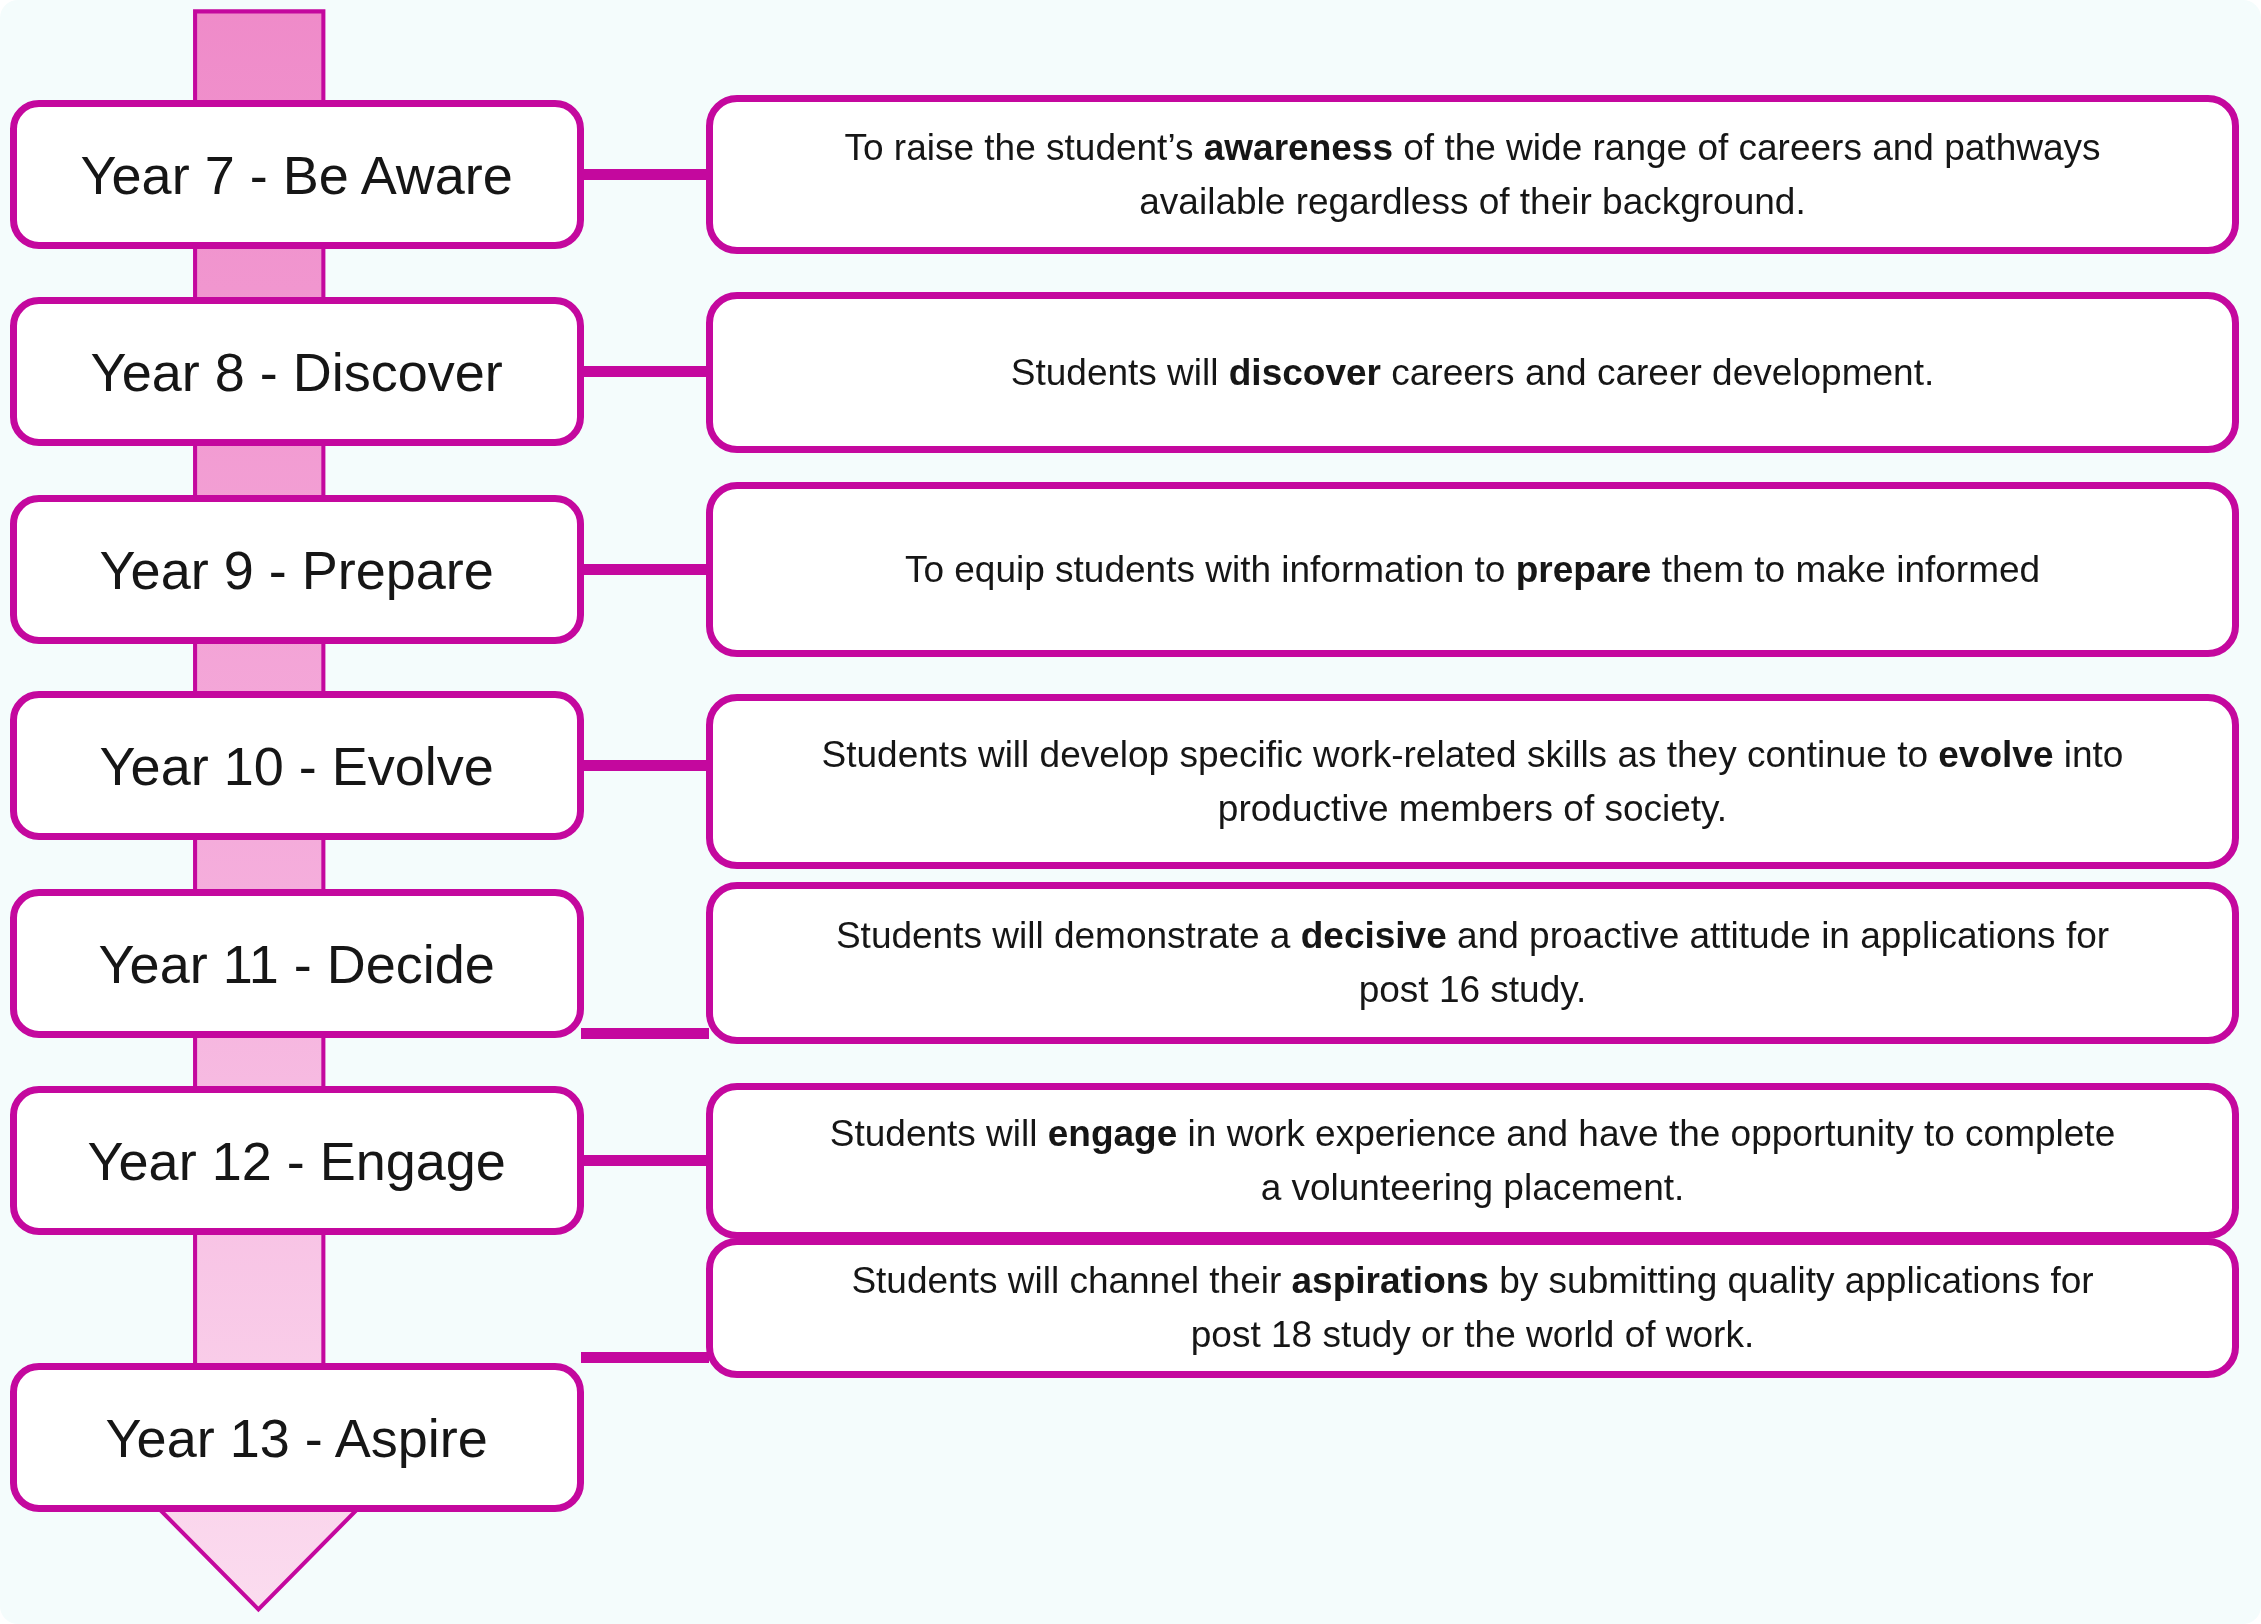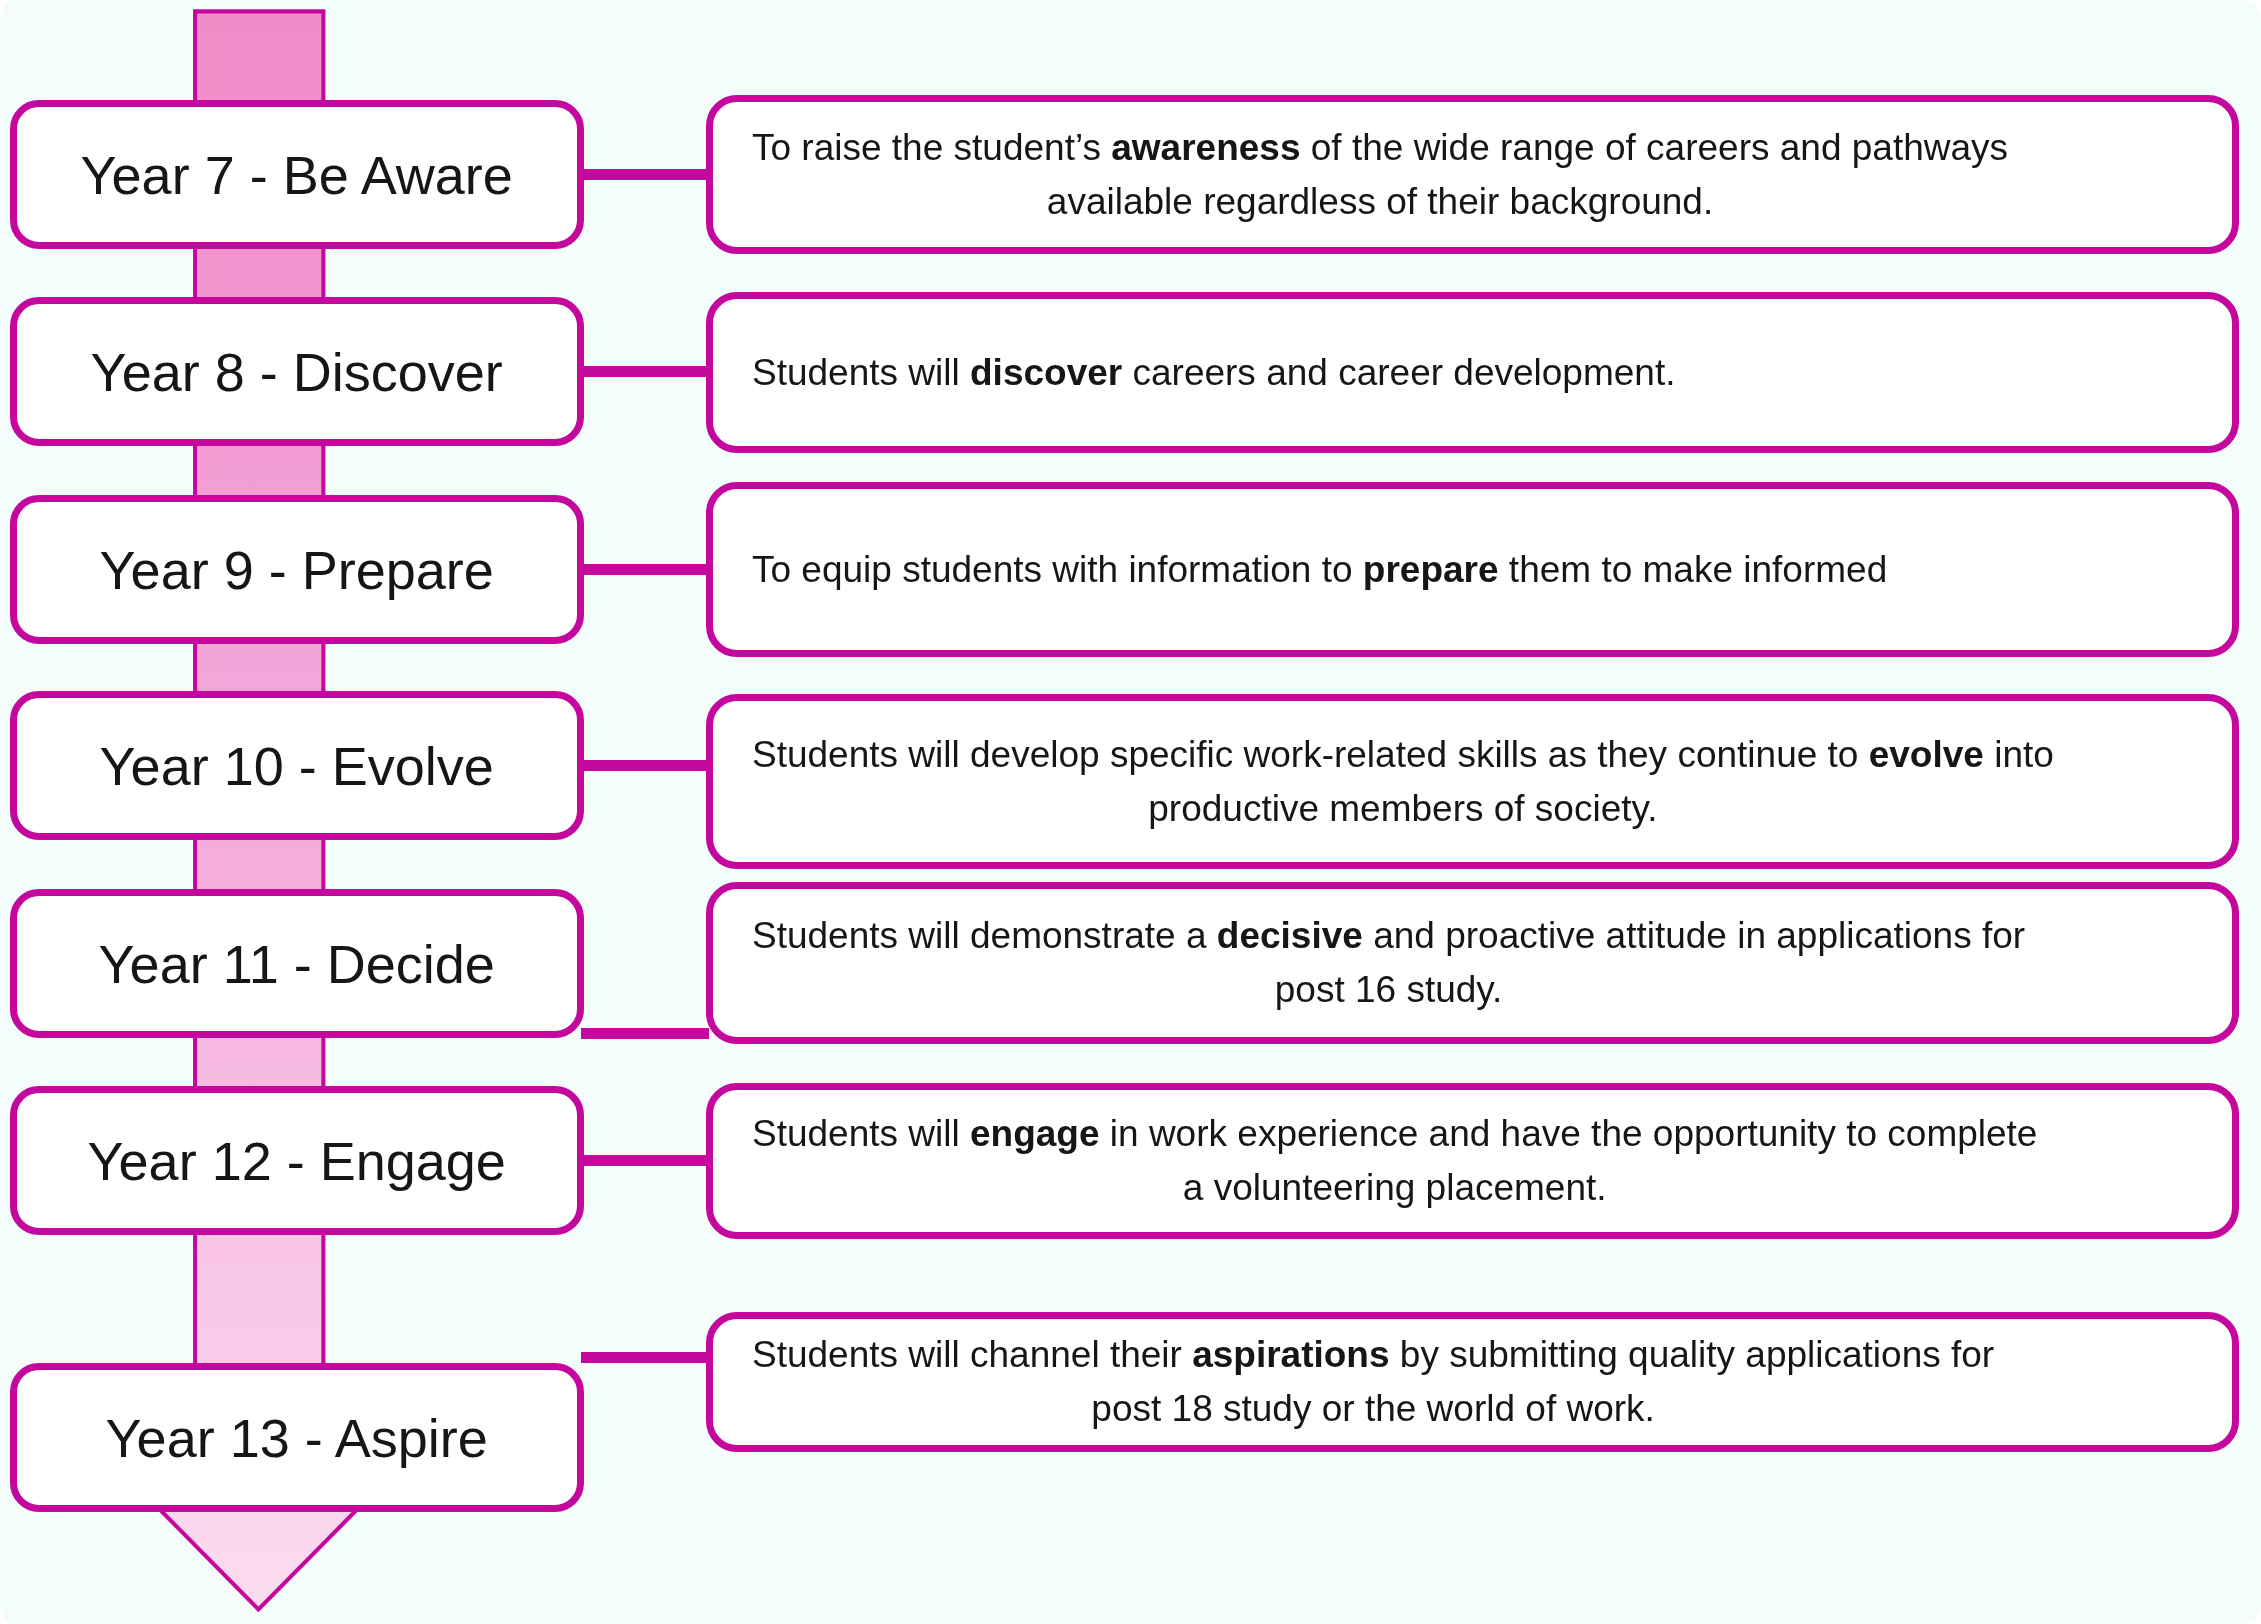--- a/index.html
+++ b/index.html
@@ -52,21 +52,21 @@
   .desc-box {
     position: absolute;
     left: 706px;
     width: 1533px;
     box-sizing: border-box;
     background: var(--boxfill, #FFFFFF);
     border: 7.3px solid var(--accent, #C4089E);
     border-radius: 31px;
     display: flex;
     align-items: center;
-    justify-content: flex-start;
+    justify-content: center;
     text-align: center;
     padding: 0 39px;
     z-index: 2;
   }
   .desc-box .desc-text {
     font-size: 37px;
     line-height: 54px;
     color: var(--txt, #161616);
   }
   .desc-text b { font-weight: bold; }
@@ -127,19 +127,19 @@
       <div class="year-box" style="top: 1086px;">
         <span class="year-label">Year 12 - Engage</span>
       </div>
       <div class="desc-box" style="height: 156px; top: 1083px;">
         <div class="desc-text"><span>Students will </span><b>engage</b><span> in work experience and have the opportunity to complete</span><br><span>a volunteering placement.</span></div>
       </div>
       <div class="connector" style="left: 581px; width: 128px; top: 1352px;"></div>
       <div class="year-box" style="top: 1347px; margin-top: 16px;">
         <span class="year-label">Year 13 - Aspire</span>
       </div>
-      <div class="desc-box" style="height: 140px; top: 1312px;">
+      <div class="desc-box" style="height: 140px; top: 1238px;">
         <div class="desc-text"><span>Students will channel their </span><b>aspirations</b><span> by submitting quality applications for</span><br><span>post 18 study or the world of work.</span></div>
       </div>
     </div>
 
 </div>
 
 
 </body></html>

